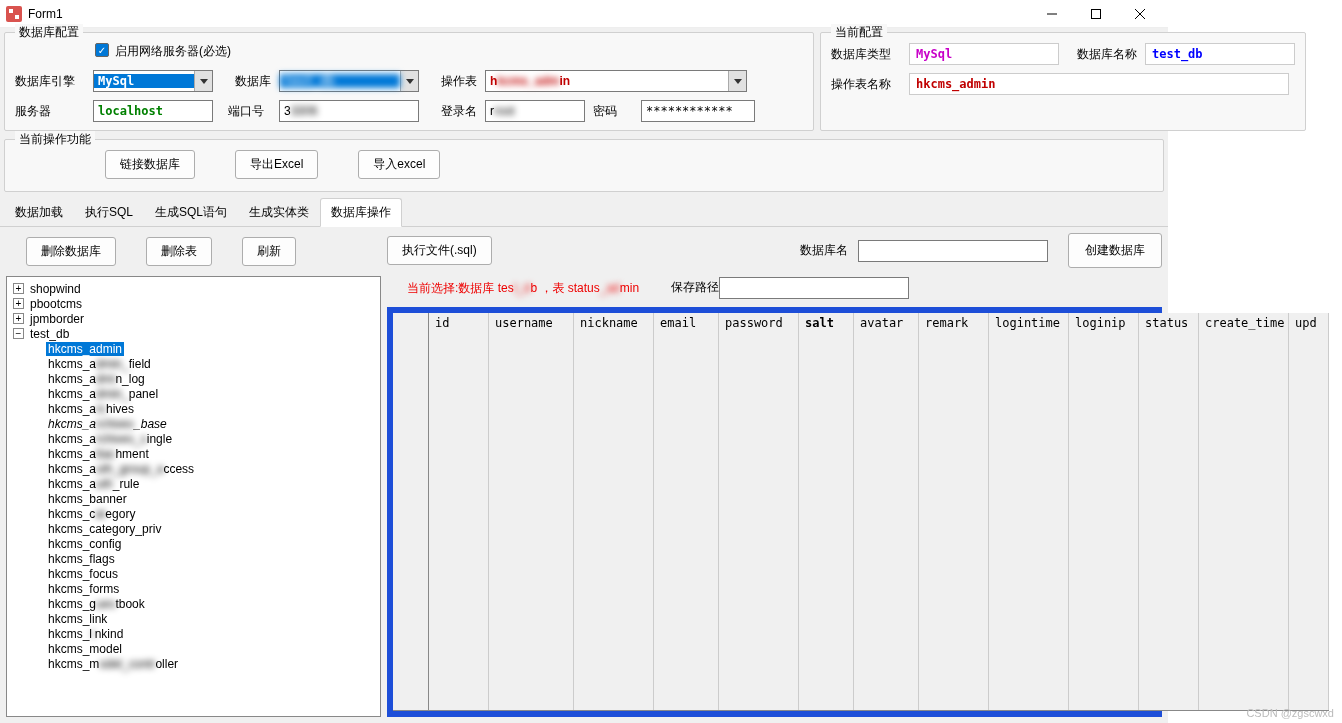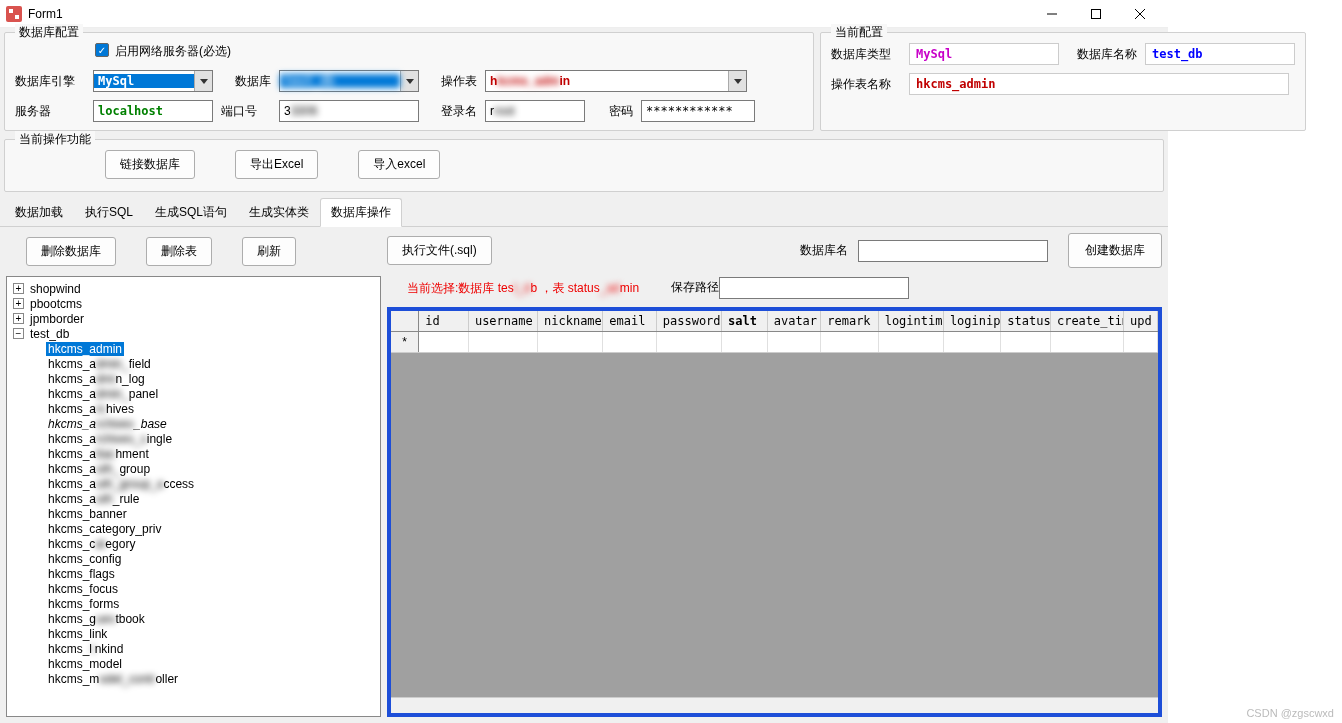--- a/index.html
+++ b/index.html
@@ -50,21 +50,21 @@
 .tlabel.sel { background: #0078d7; color: #fff; }
 .blur { filter: blur(3px); }
 
 .right-col { flex: 1; display: flex; flex-direction: column; gap: 6px; min-width: 0; }
 .right-top { display: flex; align-items: center; gap: 10px; flex-wrap: wrap; }
 .right-top .spacer { flex: 1; }
 .rt-lbl { min-width: 60px; text-align: right; }
 .rt-input { border: 1px solid #7a7a7a; background: #fff; height: 22px; width: 190px; }
 .sel-text { color: #ee0000; font-family: "SimSun", monospace; font-size: 15px; padding: 4px 20px; }
 
-.grid-wrap { flex: 1; border: 4px solid #1d4ed8; background: #ef4444; display: flex; flex-direction: column; min-height: 0; }
+.grid-wrap { flex: 1; border: 6px solid #1d4ed8; background: #ef4444; display: flex; flex-direction: row; min-height: 0; }
 .grid-head { display: flex; background: #f0f0f0; border-bottom: 1px solid #888; }
 .gh-cell { border-right: 1px solid #ccc; padding: 3px 6px; font-family: "SimSun", monospace; overflow: hidden; white-space: nowrap; }
 .gh-row-header { width: 36px; background: #f0f0f0; border-right: 1px solid #888; }
 .grid-body { flex: 1; overflow: auto; background: #a0a0a0; }
 .grid-row { display: flex; background: #fff; border-bottom: 1px solid #ccc; }
 .gr-cell { border-right: 1px solid #e0e0e0; padding: 3px 6px; overflow: hidden; height: 20px; }
 .gr-rowhead { width: 36px; background: #f0f0f0; border-right: 1px solid #888; display: flex; align-items: center; justify-content: center; }
 .hscroll { height: 16px; background: #f0f0f0; border-top: 1px solid #ccc; }
 .chk { width: 14px; height: 14px; border: 1px solid #666; background: #0078d7; display: inline-flex; align-items: center; justify-content: center; border-radius: 2px; }
 .chk::after { content: "✓"; color: #fff; font-size: 10px; }
@@ -116,31 +116,31 @@
         </div>
         <span class="lbl" style="width:50px;text-align:right">操作表</span>
         <div class="combo" style="width:262px">
           <span class="combo-txt c-red"><span>h</span><span class="blur">kcms_adm</span><span>in</span></span>
           <span class="combo-arrow"></span>
         </div>
       </div>
       <div class="row" style="margin-bottom:0">
         <span class="lbl" style="width:70px">服务器</span>
         <div class="tb c-green" style="width:120px">localhost</div>
-        <span class="lbl" style="width:50px;text-align:left">端口号</span>
+        <span class="lbl" style="width:50px;text-align:center">端口号</span>
         <div class="tb" style="width:140px">
             <span>3</span>
             <span class="blur">3306</span>
           </div>
         <span class="lbl" style="width:50px;text-align:right">登录名</span>
         <div class="tb" style="width:100px">
             <span>r</span>
             <span class="blur">root</span>
           </div>
-        <span class="lbl" style="width:40px;text-align:right">密码</span>
+        <span class="lbl" style="width:40px;">密码</span>
         <div class="tb" style="width:114px">************</div>
       </div>
     </div>
 
     <div class="groupbox g2">
       <div class="legend">当前配置</div>
       <div class="row">
         <span class="lbl" style="width:70px">数据库类型</span>
         <div class="readbox c-magenta">MySql</div>
         <span class="lbl" style="width:70px;text-align:right">数据库名称</span>
@@ -221,41 +221,37 @@
           <div class="tnode" style="padding-left: 22px;">
             <span class="expander empty"></span>
             <span class="tlabel"><span>hkcms_a</span><span class="blur">rchives_s</span><span>ingle</span></span>
           </div>
           <div class="tnode" style="padding-left: 22px;">
             <span class="expander empty"></span>
             <span class="tlabel"><span>hkcms_a</span><span class="blur">ttac</span><span>hment</span></span>
           </div>
           <div class="tnode" style="padding-left: 22px;">
             <span class="expander empty"></span>
-            <span class="tlabel"><span>hkcms_a</span><span class="blur">uth_</span><span>group</span></span>
-          </div>
-          <div class="tnode" style="padding-left: 22px;">
-            <span class="expander empty"></span>
             <span class="tlabel"><span>hkcms_a</span><span class="blur">uth_group_a</span><span>ccess</span></span>
           </div>
           <div class="tnode" style="padding-left: 22px;">
             <span class="expander empty"></span>
             <span class="tlabel"><span>hkcms_a</span><span class="blur">uth</span><span>_rule</span></span>
           </div>
           <div class="tnode" style="padding-left: 22px;">
             <span class="expander empty"></span>
             <span class="tlabel">hkcms_banner</span>
           </div>
           <div class="tnode" style="padding-left: 22px;">
             <span class="expander empty"></span>
+            <span class="tlabel"><span>hkcms_c</span><span class="blur">at</span><span>egory</span></span>
+          </div>
+          <div class="tnode" style="padding-left: 22px;">
+            <span class="expander empty"></span>
             <span class="tlabel">hkcms_category_priv</span>
-          </div>
-          <div class="tnode" style="padding-left: 22px;">
-            <span class="expander empty"></span>
-            <span class="tlabel"><span>hkcms_c</span><span class="blur">at</span><span>egory</span></span>
           </div>
           <div class="tnode" style="padding-left: 22px;">
             <span class="expander empty"></span>
             <span class="tlabel">hkcms_config</span>
           </div>
           <div class="tnode" style="padding-left: 22px;">
             <span class="expander empty"></span>
             <span class="tlabel">hkcms_flags</span>
           </div>
           <div class="tnode" style="padding-left: 22px;">

